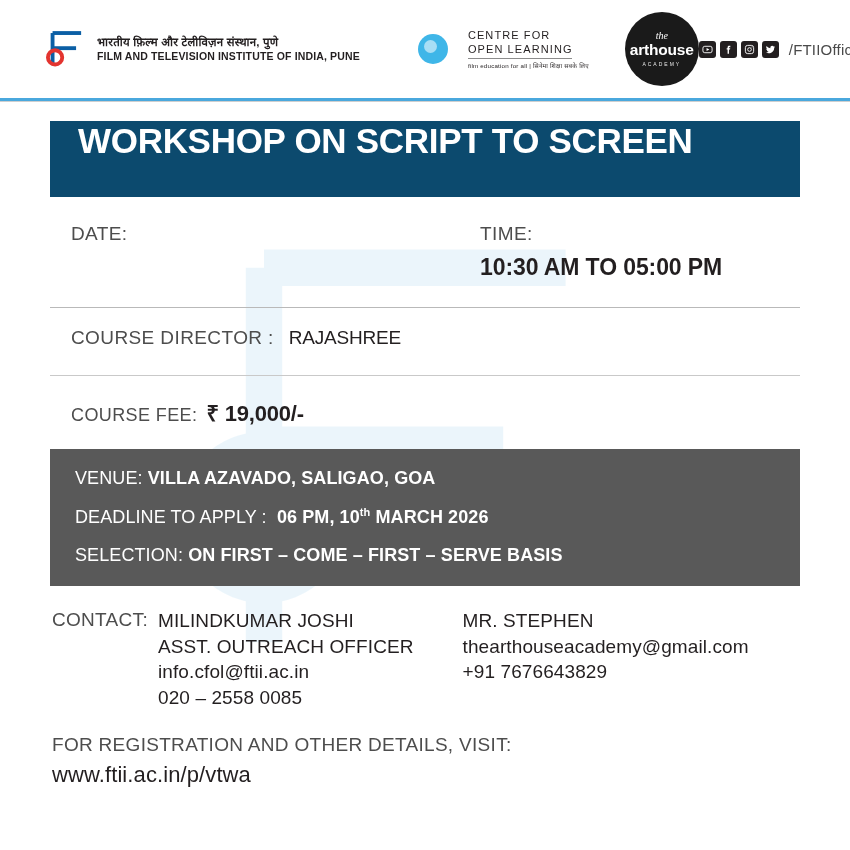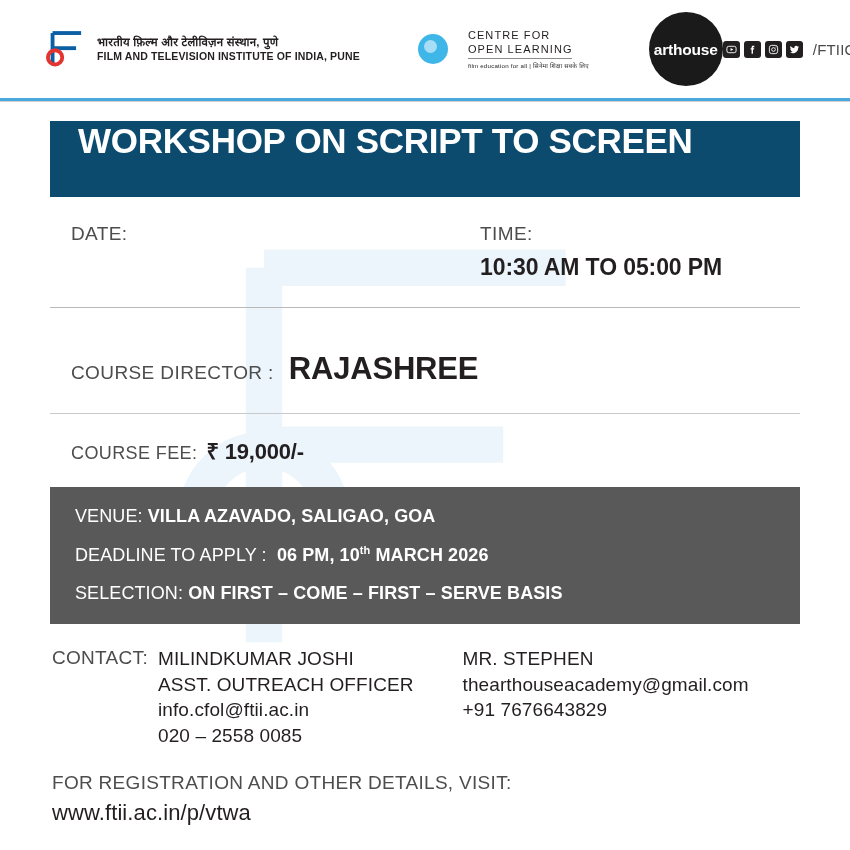--- a/index.html
+++ b/index.html
@@ -129,31 +129,30 @@
   }
   .cfol-txt-3 {
     font-size: 6.2px;
     color: #231f20;
     letter-spacing: 0.2px;
     white-space: nowrap;
   }
 
   
   .arthouse {
-    margin-left: 60px;
+    margin-left: 36px;
     width: 74px; height: 74px;
     border-radius: 50%;
     background: #1a1a1a;
     color: #ffffff;
     display: flex;
     flex-direction: column;
     align-items: center;
     justify-content: center;
     flex: 0 0 74px;
-    gap: 29px;
   }
   .ah-the {
     font-family: "Liberation Serif", serif;
     font-style: italic;
     font-size: 10px;
     line-height: 1;
     margin-bottom: 1px;
   }
   .ah-main {
     font-size: 15.5px;
@@ -245,25 +244,24 @@
   .hr.thin { background: #c9c9c9; }
 
   .row-director {
     display: flex;
     align-items: baseline;
     margin: 19px 50px 0 50px;
     padding-left: 21px;
   }
   .row-director .lbl { font-size: 19px; }
   .row-director .name {
-    font-size: 31px;
-    font-weight: bold;
+    font-size: 19px;
+    font-weight: normal;
     margin-left: 15px;
     letter-spacing: -0.2px;
-    margin-top: 24px;
   }
 
   .row-fee {
     display: flex;
     align-items: baseline;
     margin: 21px 50px 0 50px;
     padding-left: 21px;
   }
   .row-fee .lbl { font-size: 18px; }
   .row-fee .fee {

